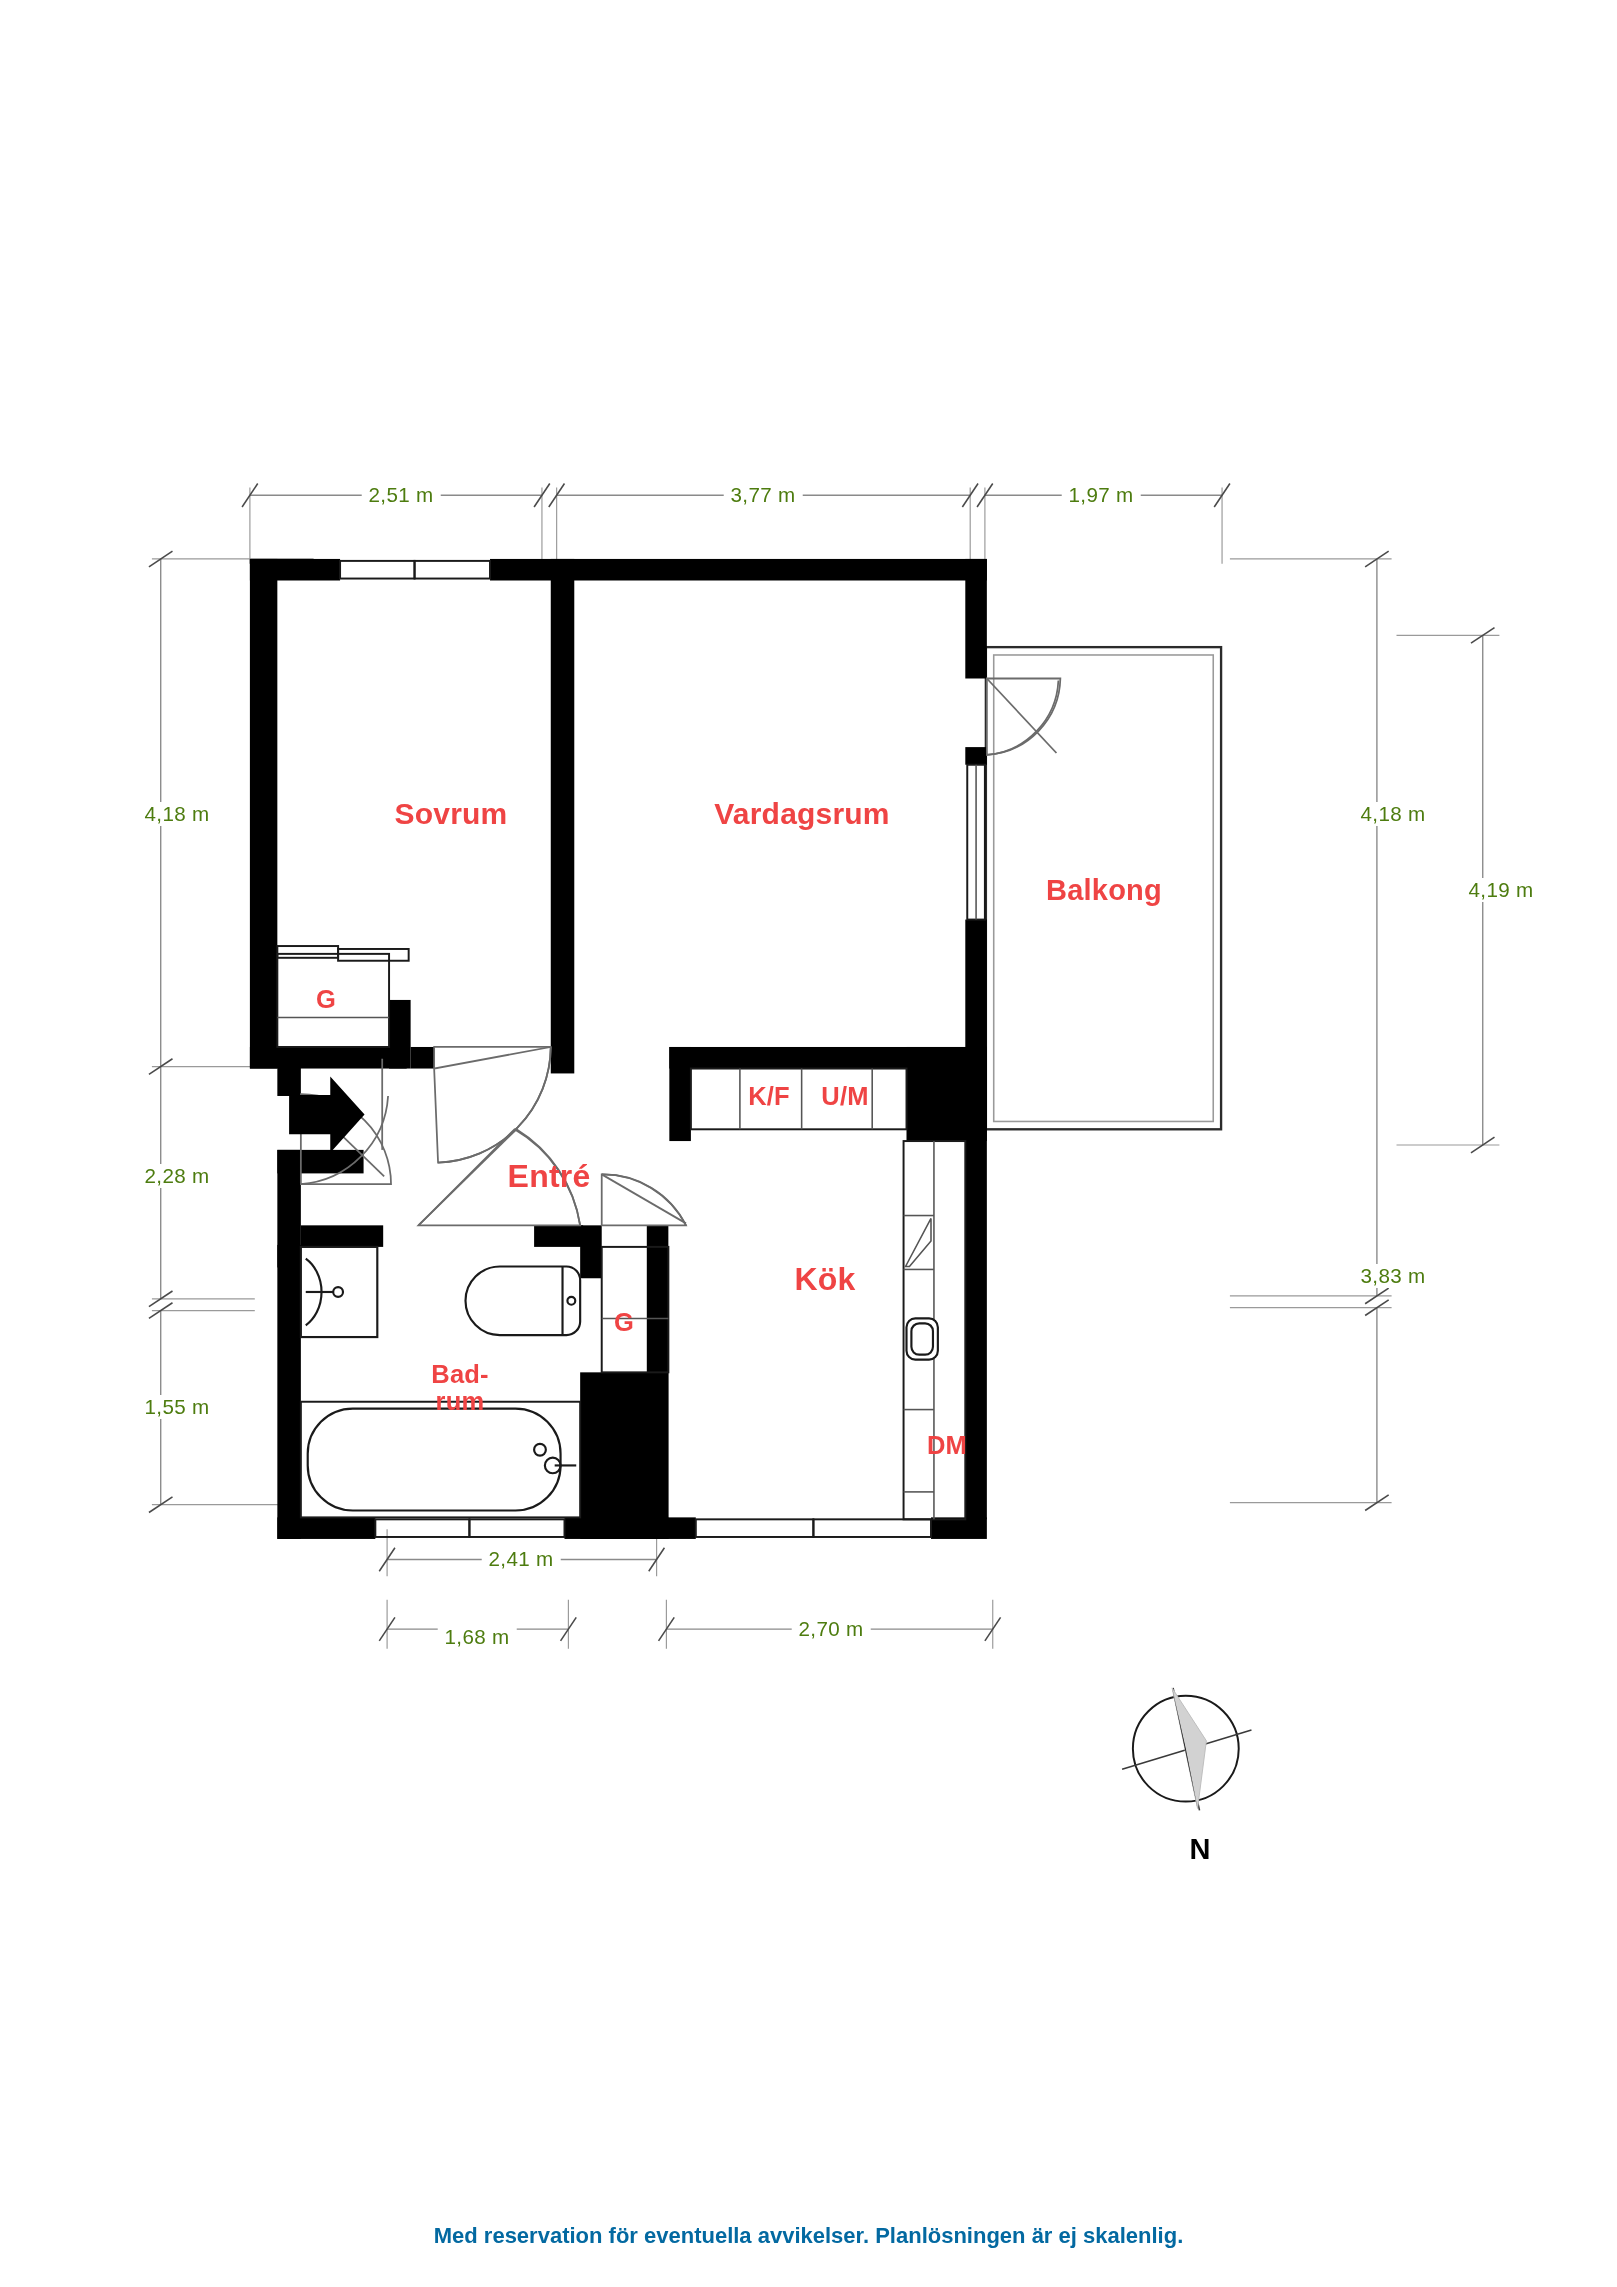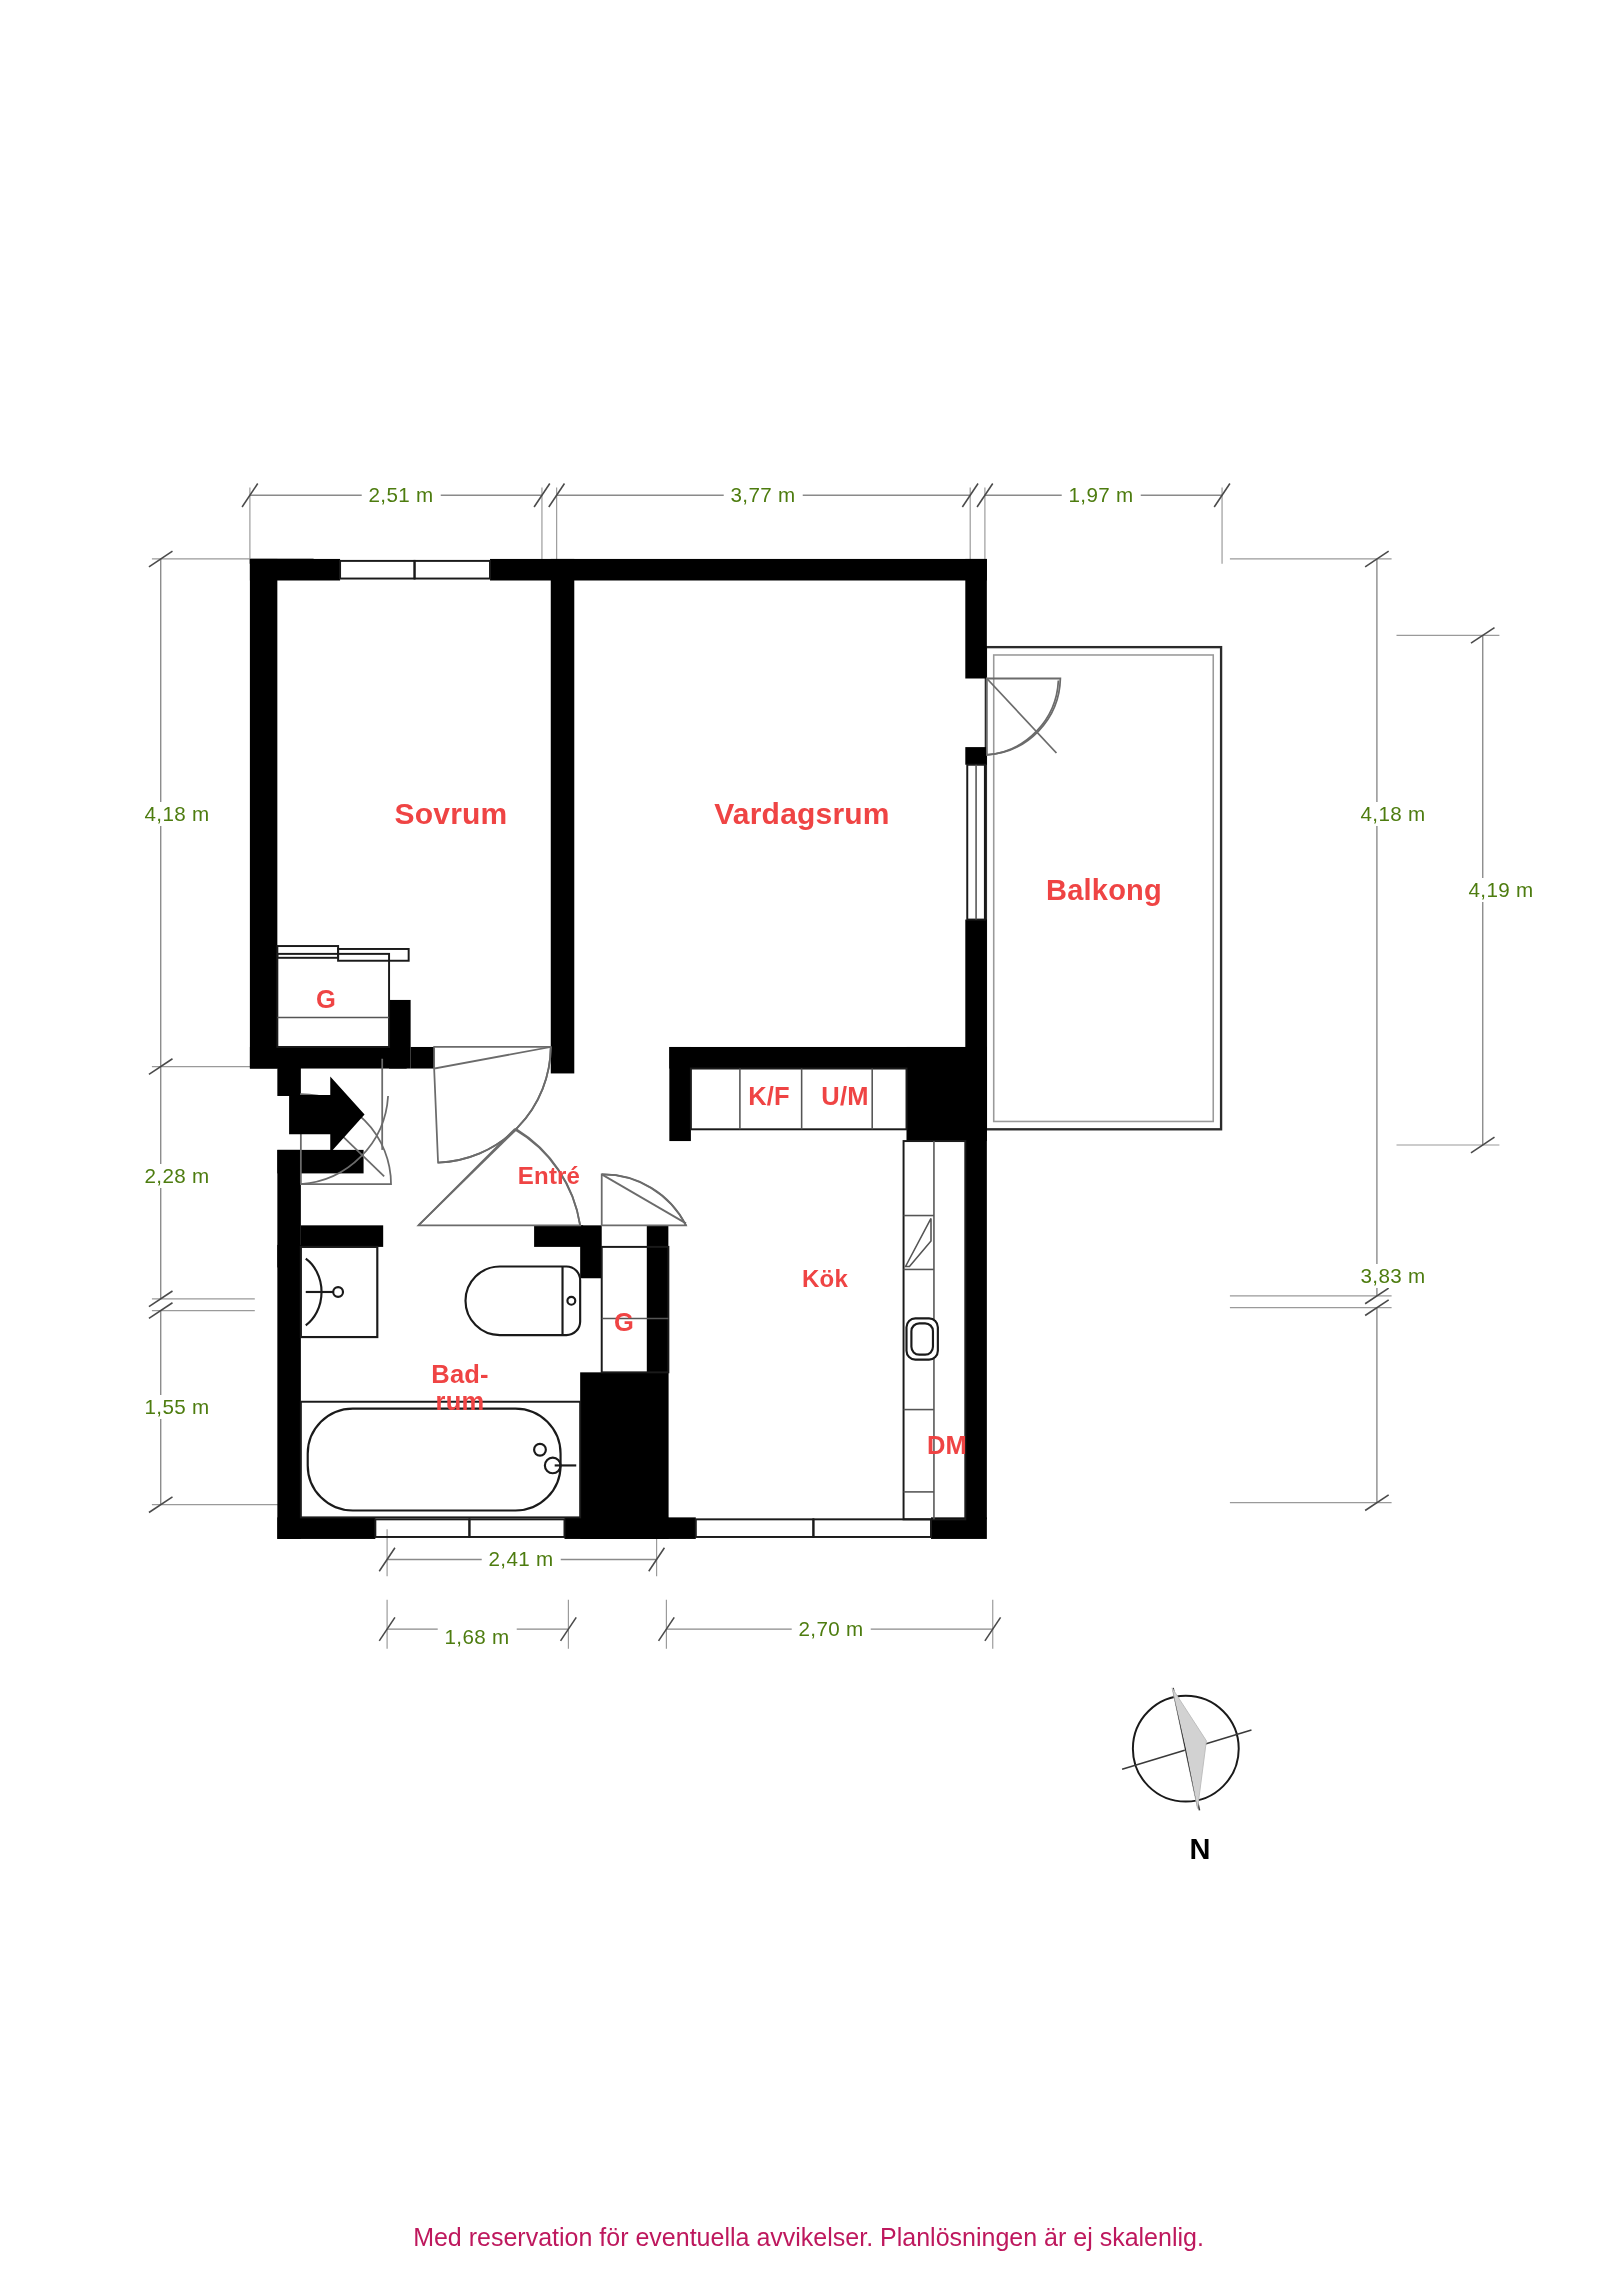--- a/index.html
+++ b/index.html
@@ -44,21 +44,21 @@
     font-family: "Liberation Sans", sans-serif;
     font-weight: bold;
     color: #ef4444;
     white-space: nowrap;
     transform: translate(-50%, -50%);
     text-align: center;
     letter-spacing: 0.2px;
   }
   .room-label.big { font-size: 30px; }
   .room-label.mid { font-size: 29px; }
-  .room-label.small { font-size: 24px; }
+  .room-label.small { font-size: 32px; }
   .room-label.tiny { font-size: 25.5px; }
   .room-label.two-line { line-height: 1.04; }
 
   .dim-label {
     position: absolute;
     font-family: "Liberation Sans", sans-serif;
     font-size: 20.6px;
     color: #4d7c0f;
     background: #ffffff;
     padding: 0 6.9px;
@@ -76,23 +76,24 @@
     font-weight: bold;
     font-size: 29px;
     color: #000;
     transform: translate(-50%, -50%);
   }
   .footer-note {
     position: absolute;
     left: 50%;
     transform: translateX(-50%);
     font-family: "Liberation Sans", sans-serif;
-    font-size: 25px;
-    color: #be185d;
+    font-size: 22px;
+    color: #0369a1;
     white-space: nowrap;
+    font-weight: bold;
   }
 </style>
 </head>
 <body>
 
 <div id="stage">
 
   <svg class="plan" viewBox="0 0 1650 2334">
 
     <g>

